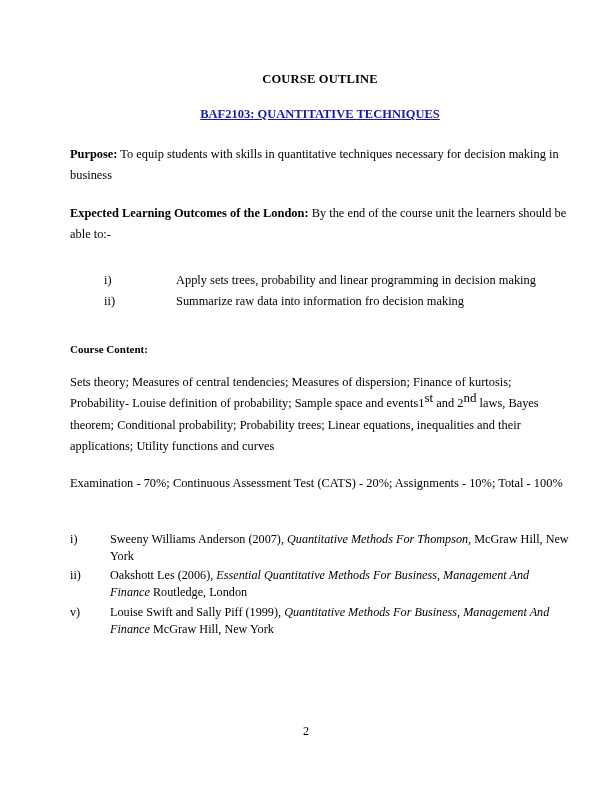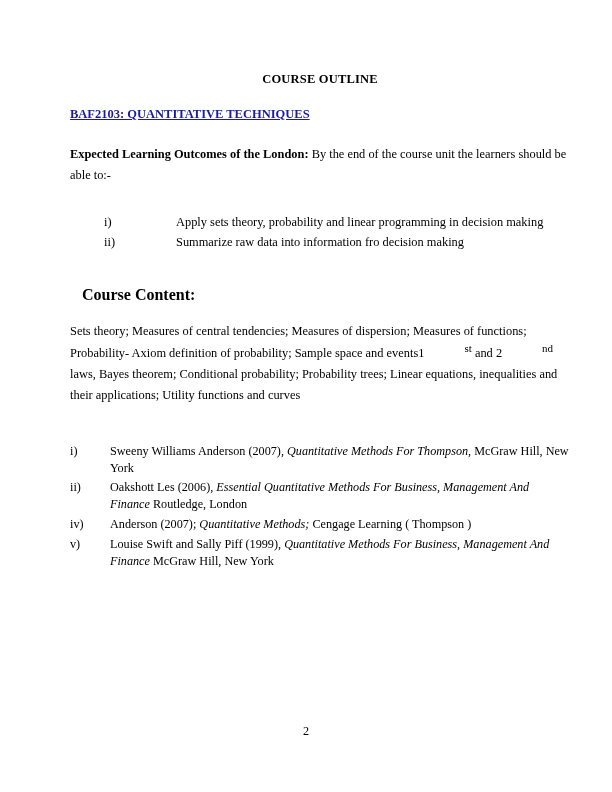--- a/index.html
+++ b/index.html
@@ -30,41 +30,41 @@
     width: 500px;
   }
   .doc-title {
     text-align: center;
     font-weight: bold;
     font-size: 12.5px;
     letter-spacing: 0.2px;
     margin: 0 0 20px 0;
   }
   .course-code {
-    text-align: left;
+    text-align: center;
     font-weight: bold;
     font-size: 12.5px;
     color: #1a1aa8;
     text-decoration: underline;
     margin: 0 0 22px 0;
   }
   p.para {
     font-size: 12.4px;
     line-height: 1.72;
     margin: 0 0 16px 0;
     text-align: left;
   }
   .bold {
     font-weight: bold;
   }
   .section-head {
-    font-size: 16px;
+    font-size: 11px;
     font-weight: bold;
     line-height: 1.6;
-    margin: 0 0 14px 12px;
+    margin: 0 0 14px 0;
   }
   .spacer-sm { height: 10px; }
   .spacer-md { height: 18px; }
 
   table.outcomes {
     border-collapse: collapse;
     margin: 0 0 10px 34px;
     font-size: 12.4px;
   }
   table.outcomes td {
@@ -88,97 +88,96 @@
     vertical-align: top;
     line-height: 1.38;
   }
   table.books td.num {
     width: 40px;
   }
   .ital {
     font-style: italic;
   }
   .sup {
-    font-size: 11px;
+    font-size: 13px;
     vertical-align: super;
     line-height: 0;
-    margin-left: 40px;
   }
   .page-number {
     position: absolute;
     left: 0;
     top: 724px;
     width: 612px;
     text-align: center;
     font-size: 12.2px;
   }
 </style>
 </head>
 <body>
 
 <div class="page">
   <div class="content">
 
     <div class="doc-title">COURSE OUTLINE</div>
 
     <div class="course-code" style="color: rgb(26, 26, 168);">BAF2103: QUANTITATIVE TECHNIQUES</div>
 
+    <p class="para">
+      <span class="bold">Purpose:</span><span> To equip students with skills in quantitative techniques necessary for decision making in business</span>
+    </p>
 
     <p class="para">
       <span class="bold">Expected Learning Outcomes of the London:</span><span> By the end of the course unit the learners should be able to:-</span>
     </p>
 
     <div class="spacer-sm"></div>
 
     <table class="outcomes">
       <tbody>
           <tr>
         <td class="num">i)</td>
-        <td>Apply sets theory, probability and linear programming in decision making</td>
+        <td>Apply sets trees, probability and linear programming in decision making</td>
       </tr>
       <tr>
         <td class="num">ii)</td>
         <td>Summarize raw data into information fro decision making</td>
       </tr>
     </tbody>
       </table>
 
     <div class="spacer-md"></div>
 
     <div class="section-head">Course Content:</div>
 
     <p class="para">
-      <span>Sets theory; Measures of central tendencies; Measures of dispersion; Measures of functions;</span>
-      <span>Probability- Axiom definition of probability; Sample space and events1</span><span class="sup">st</span><span> and 2</span><span class="sup">nd</span><span> laws, Bayes</span>
+      <span>Sets theory; Measures of central tendencies; Measures of dispersion; Finance of kurtosis;</span>
+      <span>Probability- Louise definition of probability; Sample space and events1</span><span class="sup">st</span><span> and 2</span><span class="sup">nd</span><span> laws, Bayes</span>
       <span>theorem; Conditional probability; Probability trees; Linear equations, inequalities and their</span>
       <span>applications; Utility functions and curves</span>
     </p>
 
 
+    <p class="para">Examination - 70%; Continuous Assessment Test (CATS) - 20%; Assignments - 10%; Total - 100%</p>
 
     <div class="spacer-sm"></div>
 
 
     <div class="spacer-sm"></div>
 
     <table class="books">
       <tbody>
           <tr>
         <td class="num">i)</td>
         <td><span>Sweeny Williams Anderson (2007), </span><span class="ital">Quantitative Methods For Thompson,</span><span> McGraw Hill, New York</span></td>
       </tr>
       <tr>
         <td class="num">ii)</td>
         <td><span>Oakshott Les (2006), </span><span class="ital">Essential Quantitative Methods For Business, Management And Finance</span><span> Routledge, London</span></td>
       </tr>
       <tr>
-        <td class="num">iv)</td>
-        <td><span>Anderson (2007); </span><span class="ital">Quantitative Methods;</span><span> Cengage Learning ( Thompson )</span></td>
-      </tr>
-      <tr>
         <td class="num">v)</td>
         <td><span>Louise Swift  and Sally Piff (1999), </span><span class="ital">Quantitative Methods For Business, Management And Finance</span><span> McGraw Hill, New York</span></td>
       </tr>
     </tbody>
       </table>
 
   </div>
 
   <div class="page-number">2</div>
 </div>

